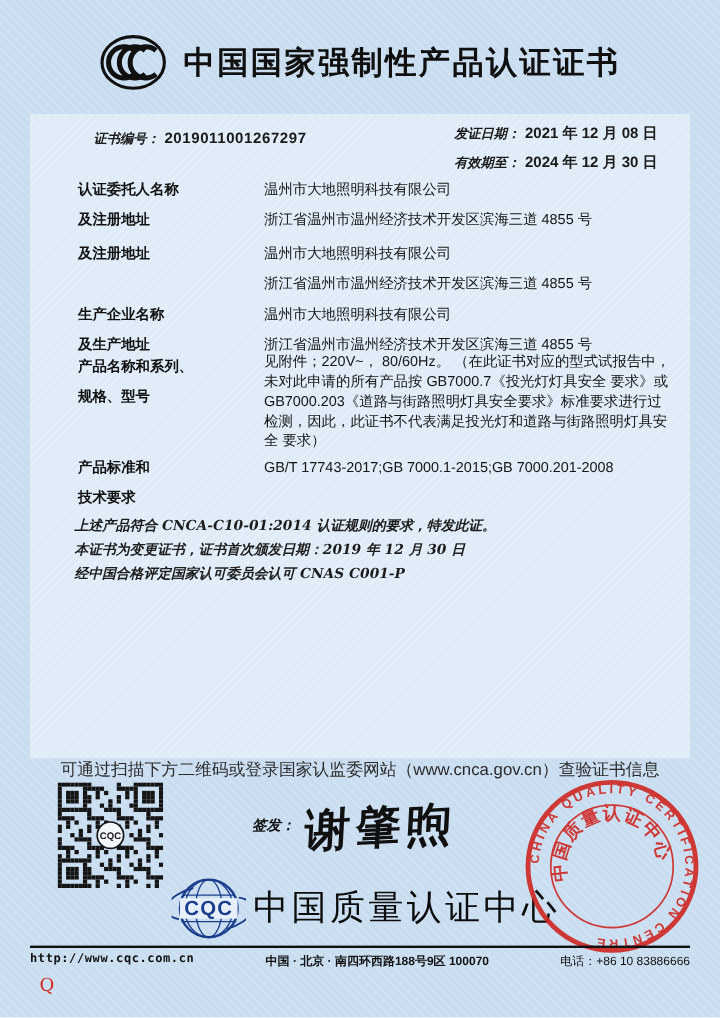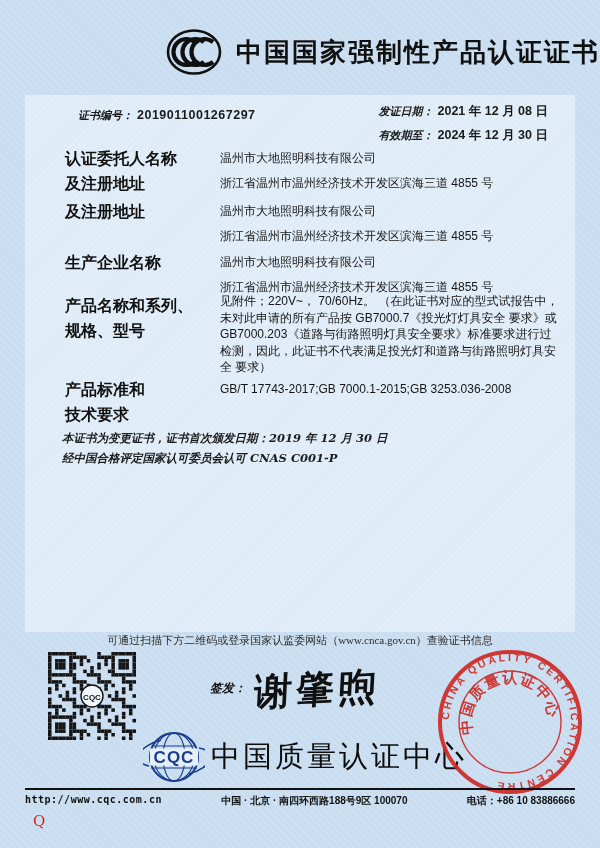--- a/index.html
+++ b/index.html
@@ -9,48 +9,48 @@
     position:relative; width:600px; height:848px;
     background:#c9ddf0;
     overflow:hidden;
     background-image:repeating-linear-gradient(45deg, rgba(255,255,255,.10) 0 2px, rgba(0,0,0,0) 2px 5px);
   }
   .panel {
     position:absolute; left:25px; top:95px; width:550px; height:537px;
     background:#dfecf8;
     background-image:repeating-linear-gradient(-45deg, rgba(255,255,255,.12) 0 2px, rgba(0,0,0,0) 2px 5px);
   }
-  .header { position:absolute; left:0; top:22px; width:600px; height:60px; display:flex; align-items:center; justify-content:flex-end; gap:14px; }
+  .header { position:absolute; left:0; top:22px; width:600px; height:60px; display:flex; align-items:center; justify-content:center; gap:14px; }
   .title { font-size:26px; font-weight:bold; color:#101010; letter-spacing:2px; white-space:nowrap; }
   .kai { font-family:"DejaVu Serif", serif; font-style:italic; }
   .meta-row { position:absolute; left:60px; top:103px; width:500px; }
   .meta-left { position:absolute; left:18px; top:5px; font-size:11px; font-weight:700; color:#1a1a1a; }
   .meta-left .num { font-family:"Liberation Sans", sans-serif; font-style:normal; font-size:12.5px; font-weight:600; letter-spacing:.5px; margin-left:4px; }
   .meta-right { position:absolute; right:12px; top:0; text-align:center;margin-left:47px; }
   .meta-right .mline { font-size:11px; font-weight:700; color:#1a1a1a; margin-bottom:7px; }
   .meta-right .val { font-family:"Liberation Sans", sans-serif; font-style:normal; font-size:12.5px; font-weight:600; margin-left:4px; }
   .field { position:absolute; left:65px; width:495px; }
-  .flabel { position:absolute; left:0; top:0; width:150px; font-size:16px; font-weight:bold; color:#111; line-height:25px; }
+  .flabel { position:absolute; left:0; top:0; width:150px; font-size:12px; font-weight:bold; color:#111; line-height:25px; }
   .fvalue { position:absolute; left:155px; top:0; width:340px; font-size:12px; color:#151515; line-height:25px; }
   .fvalue .wrap { line-height:16.5px; }
   .statements { position:absolute; left:62px; top:428px; width:500px; }
   .statements .st { font-size:11.5px; font-weight:600; color:#1c1c1c; line-height:20px; white-space:nowrap; }
-  .qr-note { position:absolute; left:0; top:633px; width:600px; text-align:center; font-size:11px; color:#2a2a2a;font-family:Liberation Serif, serif; }
+  .qr-note { position:absolute; left:0; top:633px; width:600px; text-align:center; font-size:14px; color:#2a2a2a; }
   .qr-box { position:absolute; left:48px; top:652px; width:88px; height:88px; }
   .sign-row { position:absolute; left:210px; top:668px; width:230px; height:60px; }
   .sign-label { position:absolute; left:0; top:12px; font-size:12px; font-weight:700; color:#111; }
   .sign-name { position:absolute; left:44px; top:-4px; font-family:"DejaVu Serif", serif; font-size:38px; font-weight:bold; color:#101010; transform:rotate(-3deg) skewX(-6deg); letter-spacing:4px; white-space:nowrap; }
   .issuer { position:absolute; left:143px; top:728px; display:flex; align-items:center; }
   .issuer-name { font-size:29px; font-weight:500; color:#0c0c0c; letter-spacing:3px; margin-left:6px; white-space:nowrap; }
   .seal { position:absolute; left:434px; top:646px; width:152px; height:152px; opacity:.92; }
   .footer-line { position:absolute; left:25px; top:788px; width:550px; height:2px; background:#111; }
   .footer { position:absolute; left:25px; top:794px; width:550px; display:flex; justify-content:space-between; font-size:10px; color:#111; }
   .f-web { font-family:"DejaVu Sans Mono", monospace; font-weight:bold; letter-spacing:.5px; }
   .f-addr { font-weight:600; }
-  .f-tel { font-weight:700; }
+  .f-tel { font-weight:400; }
   .serial { position:absolute; left:33px; top:812px; color:#d3281e; display:flex; align-items:flex-end; gap:12px; }
   .serial .q { font-size:15px; font-family:"DejaVu Serif", serif; }
   .serial .n { font-family:"DejaVu Sans Mono", monospace; font-size:23px; letter-spacing:2px; line-height:22px; }
   svg text { font-family:"Liberation Sans", sans-serif; }
 </style>
 </head>
 <body>
 
 <div class="page">
 
@@ -97,49 +97,51 @@
     </div>
     <div class="fvalue">
       <div>温州市大地照明科技有限公司</div>
       <div>浙江省温州市温州经济技术开发区滨海三道 4855 号</div>
     </div>
   </div>
 
   <div class="field" style="top:250px;">
     <div class="flabel">
       <div>生产企业名称</div>
+      <div>及生产地址</div>
     </div>
     <div class="fvalue">
       <div>温州市大地照明科技有限公司</div>
       <div>浙江省温州市温州经济技术开发区滨海三道 4855 号</div>
     </div>
   </div>
 
   <div class="field" style="top:293px;">
     <div class="flabel">
       <div>产品名称和系列、</div>
       <div>规格、型号</div>
     </div>
     <div class="fvalue">
-      <div class="wrap">见附件；220V~， 70/60Hz。 （在此证书对应的型式试报告中，未对此申请的所有产品按 GB7000.7《投光灯灯具安全 要求》或 GB7000.203《道路与街路照明灯具安全要求》标准要求进行过检测，因此，此证书不代表满足投光灯和道路与街路照明灯具安全 要求）</div>
+      <div class="wrap">见附件；220V~， 80/60Hz。 （在此证书对应的型式试报告中，未对此申请的所有产品按 GB7000.7《投光灯灯具安全 要求》或 GB7000.203《道路与街路照明灯具安全要求》标准要求进行过检测，因此，此证书不代表满足投光灯和道路与街路照明灯具安全 要求）</div>
     </div>
   </div>
 
   <div class="field" style="top:377px;">
     <div class="flabel">
       <div>产品标准和</div>
       <div>技术要求</div>
     </div>
     <div class="fvalue">
-      <div>GB/T 17743-2017;GB 7000.1-2015;GB 3253.036-2008</div>
+      <div>GB/T 17743-2017;GB 7000.1-2015;GB 7000.201-2008</div>
       <div></div>
     </div>
   </div>
 
   <div class="statements kai">
+    <div class="st">上述产品符合 CNCA-C10-01:2014 认证规则的要求，特发此证。</div>
     <div class="st">本证书为变更证书，证书首次颁发日期：2019 年 12 月 30 日</div>
     <div class="st">经中国合格评定国家认可委员会认可 CNAS C001-P</div>
   </div>
 
   <div class="qr-note">可通过扫描下方二维码或登录国家认监委网站（www.cnca.gov.cn）查验证书信息</div>
 
   <div class="qr-box">
     <svg id="qr" width="88" height="88" viewBox="0 0 88 88" fill="#141414">
         <rect x="0.00" y="0.00" width="3.52" height="3.52"></rect>
         <rect x="3.52" y="0.00" width="3.52" height="3.52"></rect>

